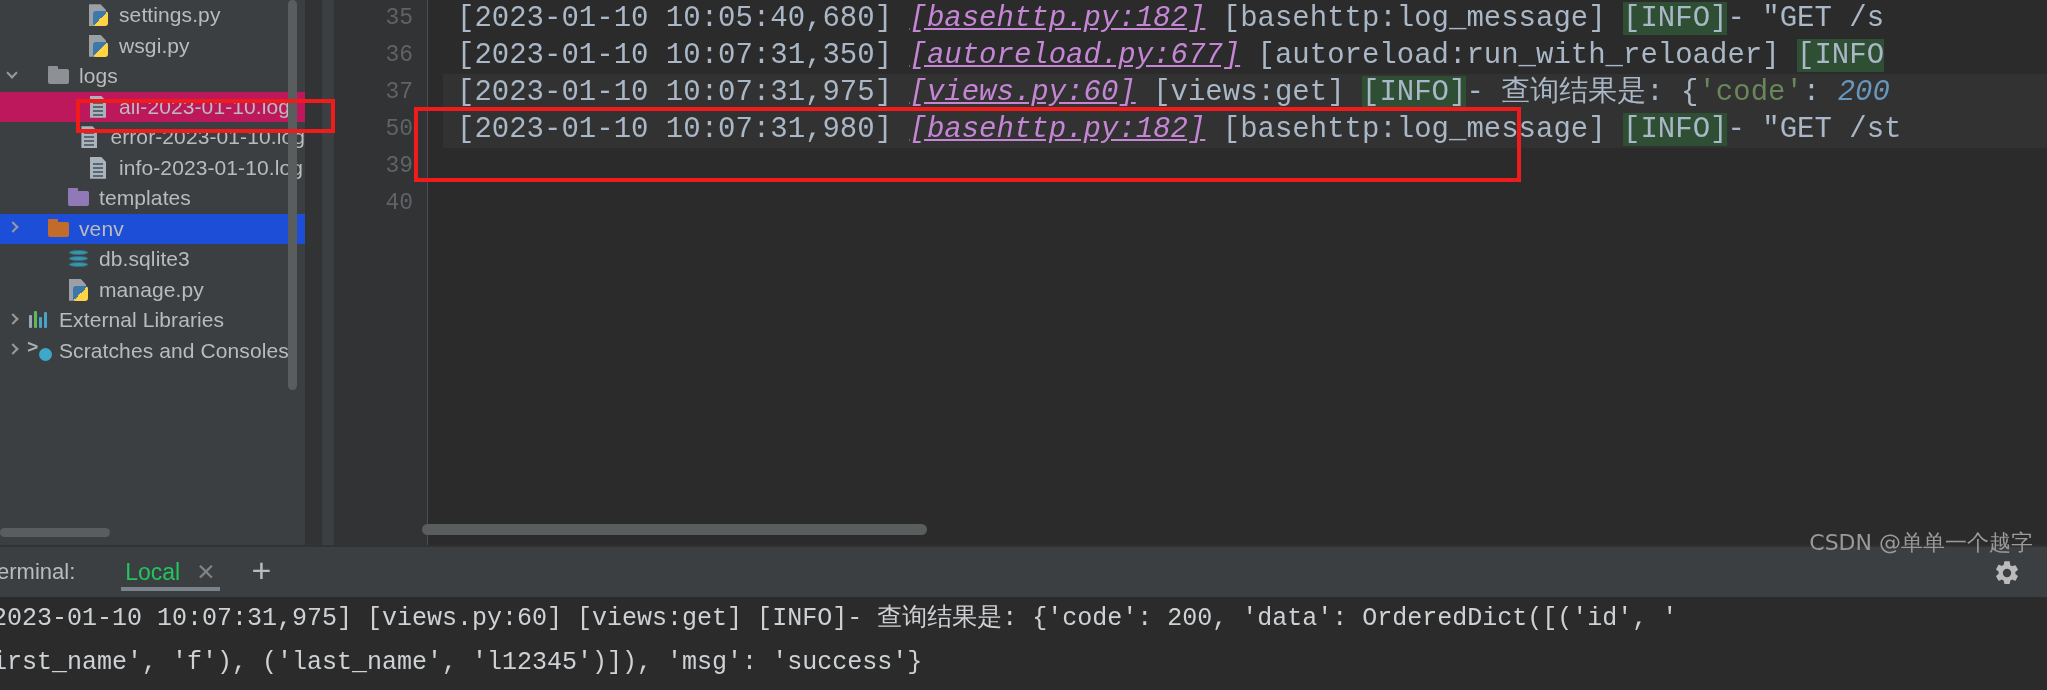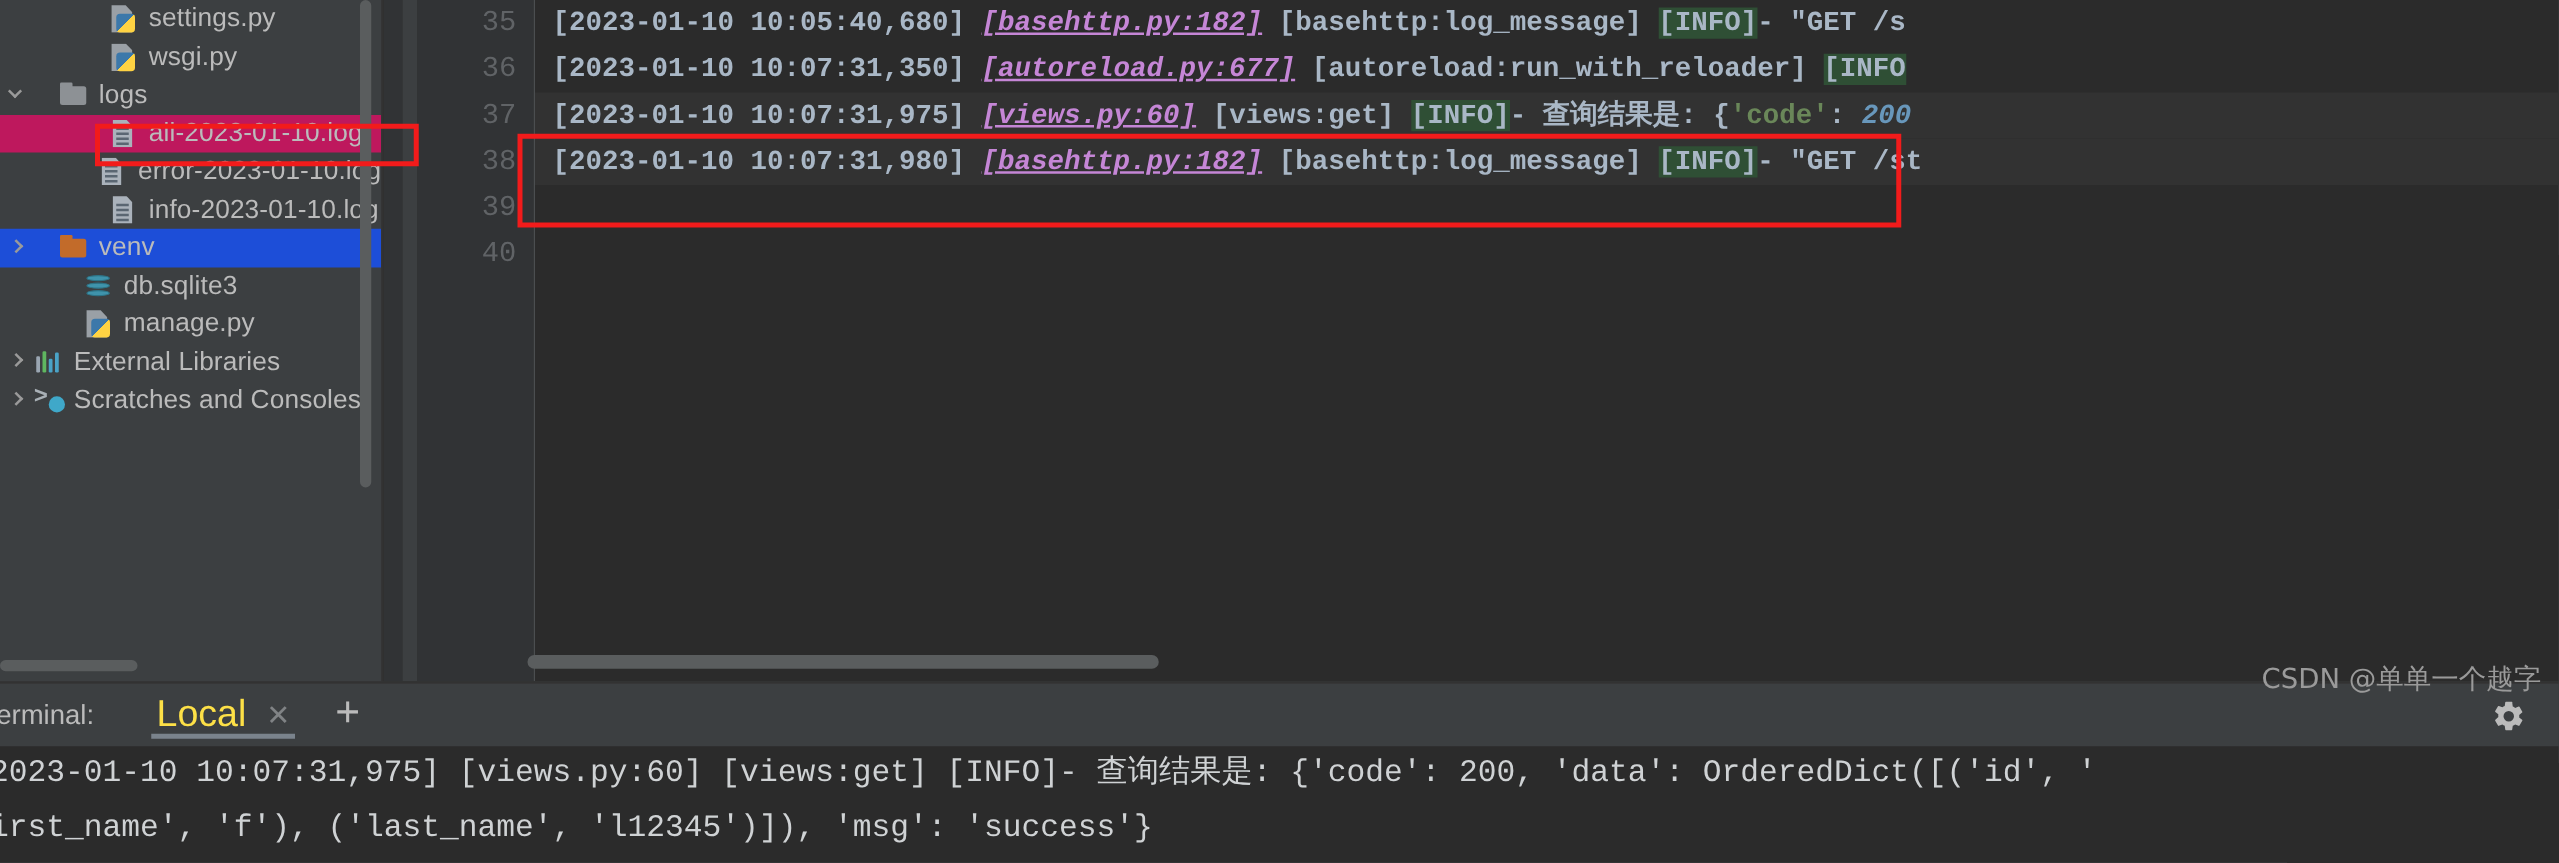--- a/index.html
+++ b/index.html
@@ -133,27 +133,26 @@
   #gutter {
     position:absolute; left:27px; top:0; width:93px; height:545px;
     background:#313335;
     font-family:"Liberation Mono","DejaVu Sans Mono",monospace;
     font-size:23px; color:#606366; text-align:right;
   }
   #gutter .ln { height:37px; line-height:37px; padding-right:14px; }
   #gutter-sep { position:absolute; left:120px; top:0; width:1px; height:545px; background:#4b4e50; }
 
   #code {
-    position:absolute; left:121px; top:0; right:0; height:545px;
+    position:absolute; left:136px; top:0; right:0; height:545px;
     font-family:"Liberation Mono","DejaVu Sans Mono",monospace;
-    font-size:22px;
+    font-size:29px;
     color:#a9b7c6;
     white-space: nowrap;
     overflow: hidden;
-    font-weight: bold;
   }
   .cline { height:37px; line-height:37px; padding-left:14px; white-space:nowrap; }
   .cline.current { background:#323232; }
 
   .tok-plain  { color:#a9b7c6; }
   .tok-file   { color:#c586d6; font-style:italic; text-decoration: underline; text-decoration-color:#c586d6; }
   .tok-num    { color:#6897bb; font-style:italic; }
   .tok-info   { color:#a9b7c6; background:#2f4f35; }
   .tok-str    { color:#6a8759; }
 
@@ -173,21 +172,21 @@
     background:#3c3f41;
     display:flex; align-items:center;
   }
   #term-title {
     font-size:22px; color:#bbbbbb; margin-left:-14px; padding-right:6px;
   }
   #term-tab {
     position:relative; margin-left:34px; display:flex; align-items:center;
     height:50px; padding:0 10px;
   }
-  #term-tab .tlabel { font-size:30px; color:#fde047; }
+  #term-tab .tlabel { font-size:23px; color:#22c55e; }
   #term-tab .tclose {
     margin-left:16px; font-size:23px; color:#808385; line-height:1;
   }
   #term-tab .tunder {
     position:absolute; left:6px; right:6px; bottom:6px; height:4px; background:#7a838c;
   }
   #term-add {
     margin-left:26px; font-size:34px; color:#bbbbbb; line-height:1; padding-bottom:5px;
   }
   #term-gear {
@@ -247,20 +246,26 @@
           <span class="arrow none"></span>
           <span class="indent" style="width: 60px;"></span>
           <span class="ico logfile"></span>
           <span class="label">error-2023-01-10.log</span>
         </div>
         <div class="tree-row">
           <span class="arrow none"></span>
           <span class="indent" style="width: 60px;"></span>
           <span class="ico logfile"></span>
           <span class="label">info-2023-01-10.log</span>
+        </div>
+        <div class="tree-row">
+          <span class="arrow none"></span>
+          <span class="indent" style="width: 40px;"></span>
+          <span class="ico folder" style="--fc: #9179b8;"></span>
+          <span class="label">templates</span>
         </div>
         <div class="tree-row hov">
           <span class="arrow right">
             <i></i>
           </span>
           <span class="indent" style="width: 20px;"></span>
           <span class="ico folder" style="--fc: #c26b2a;"></span>
           <span class="label">venv</span>
         </div>
         <div class="tree-row">
@@ -306,21 +311,21 @@
   </div>
   <div id="sidebar-divider"></div>
 
   <div id="editor">
     <div id="editor-left-strip"></div>
     <div id="editor-marker-strip"></div>
     <div id="gutter">
         <div class="ln">35</div>
         <div class="ln">36</div>
         <div class="ln">37</div>
-        <div class="ln">38</div>
+        <div class="ln">50</div>
         <div class="ln">39</div>
         <div class="ln">40</div>
       </div>
     <div id="gutter-sep"></div>
     <div id="code">
         <div class="cline"><span class="tok-plain">[2023-01-10 10:05:40,680] </span><span class="tok-file">[basehttp.py:182]</span><span class="tok-plain"> [basehttp:log_message] </span><span class="tok-info">[INFO]</span><span class="tok-plain">- "GET /s</span></div>
         <div class="cline"><span class="tok-plain">[2023-01-10 10:07:31,350] </span><span class="tok-file">[autoreload.py:677]</span><span class="tok-plain"> [autoreload:run_with_reloader] </span><span class="tok-info">[INFO</span></div>
         <div class="cline current"><span class="tok-plain">[2023-01-10 10:07:31,975] </span><span class="tok-file">[views.py:60]</span><span class="tok-plain"> [views:get] </span><span class="tok-info">[INFO]</span><span class="tok-plain">- 查询结果是: {</span><span class="tok-str">'code'</span><span class="tok-plain">: </span><span class="tok-num">200</span></div>
         <div class="cline current"><span class="tok-plain">[2023-01-10 10:07:31,980] </span><span class="tok-file">[basehttp.py:182]</span><span class="tok-plain"> [basehttp:log_message] </span><span class="tok-info">[INFO]</span><span class="tok-plain">- "GET /st</span></div>
         <div class="cline"></div>

